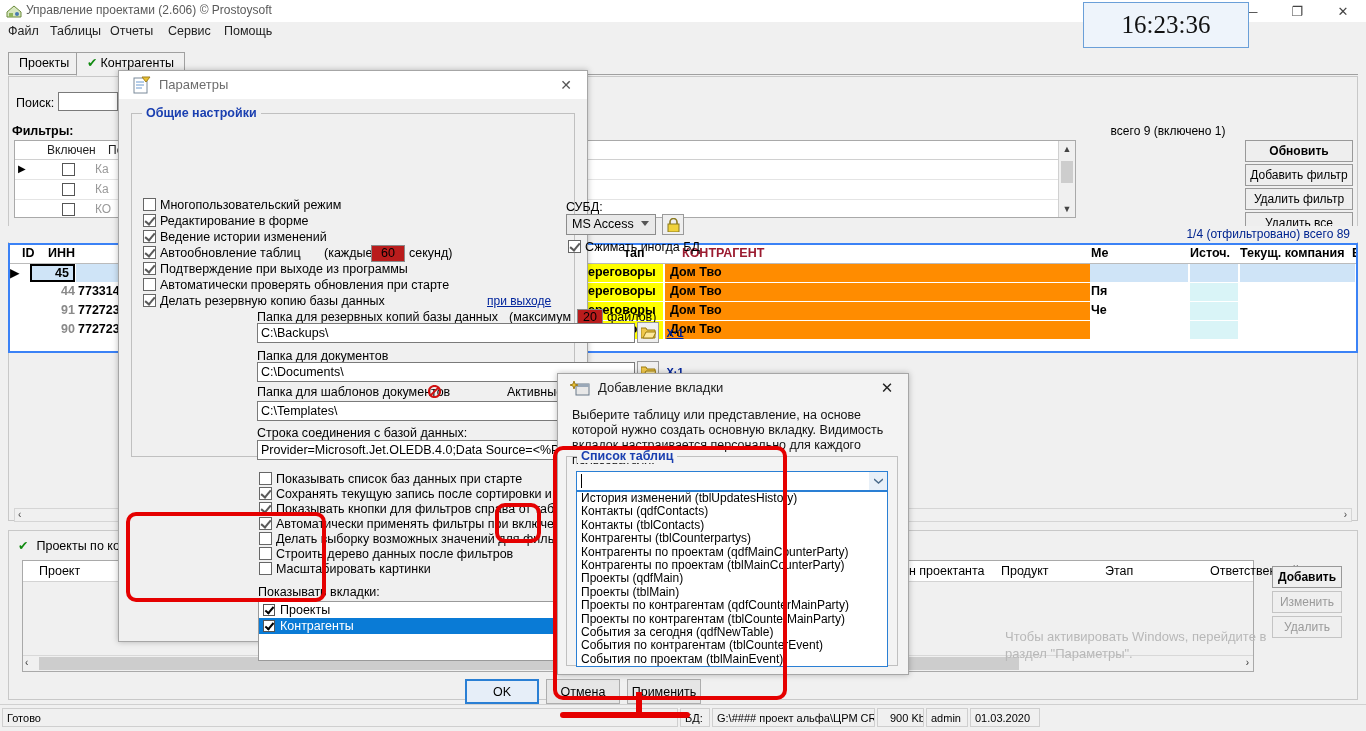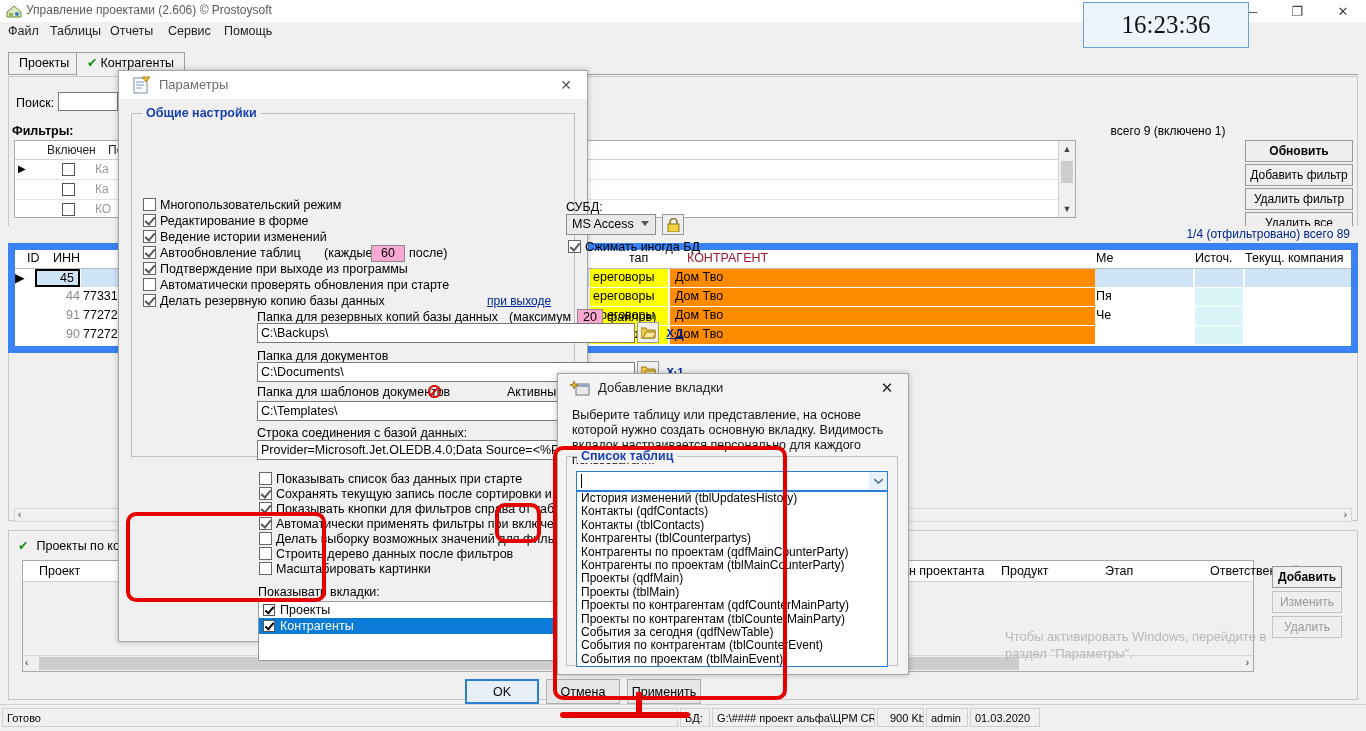--- a/index.html
+++ b/index.html
@@ -104,21 +104,21 @@
 
   .cb{position:absolute;font-size:12.5px;white-space:nowrap;}
   .cb .box{display:inline-block;width:13px;height:13px;border:1px solid #666;background:#fff;
            vertical-align:-2px;margin-right:4px;position:relative;box-sizing:border-box;}
   .cb .box.on::after{content:"";position:absolute;left:3px;top:0px;width:4px;height:8px;
            border:solid #5a5a5a;border-width:0 2px 2px 0;transform:rotate(40deg);}
 
   .lbl{position:absolute;font-size:12.5px;white-space:nowrap;}
   .txtfield{position:absolute;background:#fff;border:1px solid #7a7a7a;box-sizing:border-box;
             font-size:12.5px;padding:1px 3px;height:20px;line-height:17px;overflow:hidden;white-space:nowrap;}
-  .spin{position:absolute;background:#f9a8d4;border:1px solid #8a8a8a;box-sizing:border-box;font-size:12.5px;
+  .spin{position:absolute;background:#b91c1c;border:1px solid #8a8a8a;box-sizing:border-box;font-size:12.5px;
         text-align:center;height:17px;line-height:15px;}
   .combo{position:absolute;height:21px;background:#e9e9e9;border:1px solid #8c8c8c;box-sizing:border-box;font-size:12.5px;}
   .combo .v{position:absolute;left:5px;top:2px;}
   .combo .arrow{position:absolute;right:6px;top:6px;width:0;height:0;border-left:4px solid transparent;border-right:4px solid transparent;border-top:5px solid #555;}
   .iconbtn{position:absolute;width:22px;height:21px;border:1px solid #9a9a9a;background:#efefef;box-sizing:border-box;
            display:flex;align-items:center;justify-content:center;}
   .xlink{position:absolute;font-size:12px;color:#00249c;text-decoration:underline;}
 
   .tabs-list{position:absolute;background:#fff;border:1px solid #9a9a9a;box-sizing:border-box;}
   .tl-item{height:16px;line-height:16px;font-size:12.5px;padding-left:4px;position:relative;white-space:nowrap;}
@@ -332,21 +332,21 @@
           <line x1="5" y1="4" x2="5" y2="12" stroke="#3a6fae"></line>
         </svg>
     </span>
     <span style="position:absolute;left:20px;top:1px;font-weight:bold;font-size:12.5px;" data-name="counterparties-title">Контрагенты</span>
   </div>
 
   <div class="grid-status" data-name="grid-status-bar">
     <span data-name="grid-status-text">1/4 (отфильтровано) всего 89</span>
   </div>
 
-  <div class="gridwrap" style="top:243px;height:110px;border:7px solid #3b82f6;box-sizing:border-box;" data-name="main-data-grid">
+  <div class="gridwrap" style="top:243px;height:110px;border:2px solid #3b82f6;box-sizing:border-box;font-weight:bold;" data-name="main-data-grid">
     <div class="gridhead" style="top:0;" data-name="grid-header-row">
       <span class="gh" style="left:12px" data-name="grid-col-id">ID</span>
       <span class="gh" style="left:38px" data-name="grid-col-inn">ИНН</span>
       <span class="gh" style="left:614px" data-name="grid-col-stage">тап</span>
       <span class="gh red" style="left:672px" data-name="grid-col-counterparty">КОНТРАГЕНТ</span>
       <span class="gh" style="left:1081px" data-name="grid-col-me">Ме</span>
       <span class="gh" style="left:1180px" data-name="grid-col-source">Источ.</span>
       <span class="gh" style="left:1230px" data-name="grid-col-company">Текущ. компания</span>
       <span class="gh" style="left:1342px" data-name="grid-col-b">Б</span>
     </div>
@@ -474,21 +474,21 @@
       <span class="box on" data-name="checkbox-box"></span><span data-name="checkbox-label">Редактирование в форме</span>
     </div>
     <div class="cb" style="left:24px;top:159px;" data-name="checkbox-change-history">
       <span class="box on" data-name="checkbox-box"></span><span data-name="checkbox-label">Ведение истории изменений</span>
     </div>
     <div class="cb" style="left:24px;top:175px;" data-name="checkbox-autoupdate-tables">
       <span class="box on" data-name="checkbox-box"></span><span data-name="checkbox-label">Автообновление таблиц</span>
     </div>
     <span class="lbl" style="left:205px;top:175px;" data-name="autoupdate-prefix">(каждые</span>
     <div class="spin" style="left:252px;top:174px;width:34px;" data-name="autoupdate-seconds-input">60</div>
-    <span class="lbl" style="left:290px;top:175px;" data-name="autoupdate-suffix">после)</span>
+    <span class="lbl" style="left:290px;top:175px;" data-name="autoupdate-suffix">секунд)</span>
 
     <div class="cb" style="left:24px;top:191px;" data-name="checkbox-exit-confirmation">
       <span class="box on" data-name="checkbox-box"></span><span data-name="checkbox-label">Подтверждение при выходе из программы</span>
     </div>
     <div class="cb" style="left:24px;top:207px;" data-name="checkbox-check-updates">
       <span class="box" data-name="checkbox-box"></span><span data-name="checkbox-label">Автоматически проверять обновления при старте</span>
     </div>
     <div class="cb" style="left:24px;top:223px;" data-name="checkbox-backup-db">
       <span class="box on" data-name="checkbox-box"></span><span data-name="checkbox-label">Делать резервную копию базы данных</span>
     </div>

